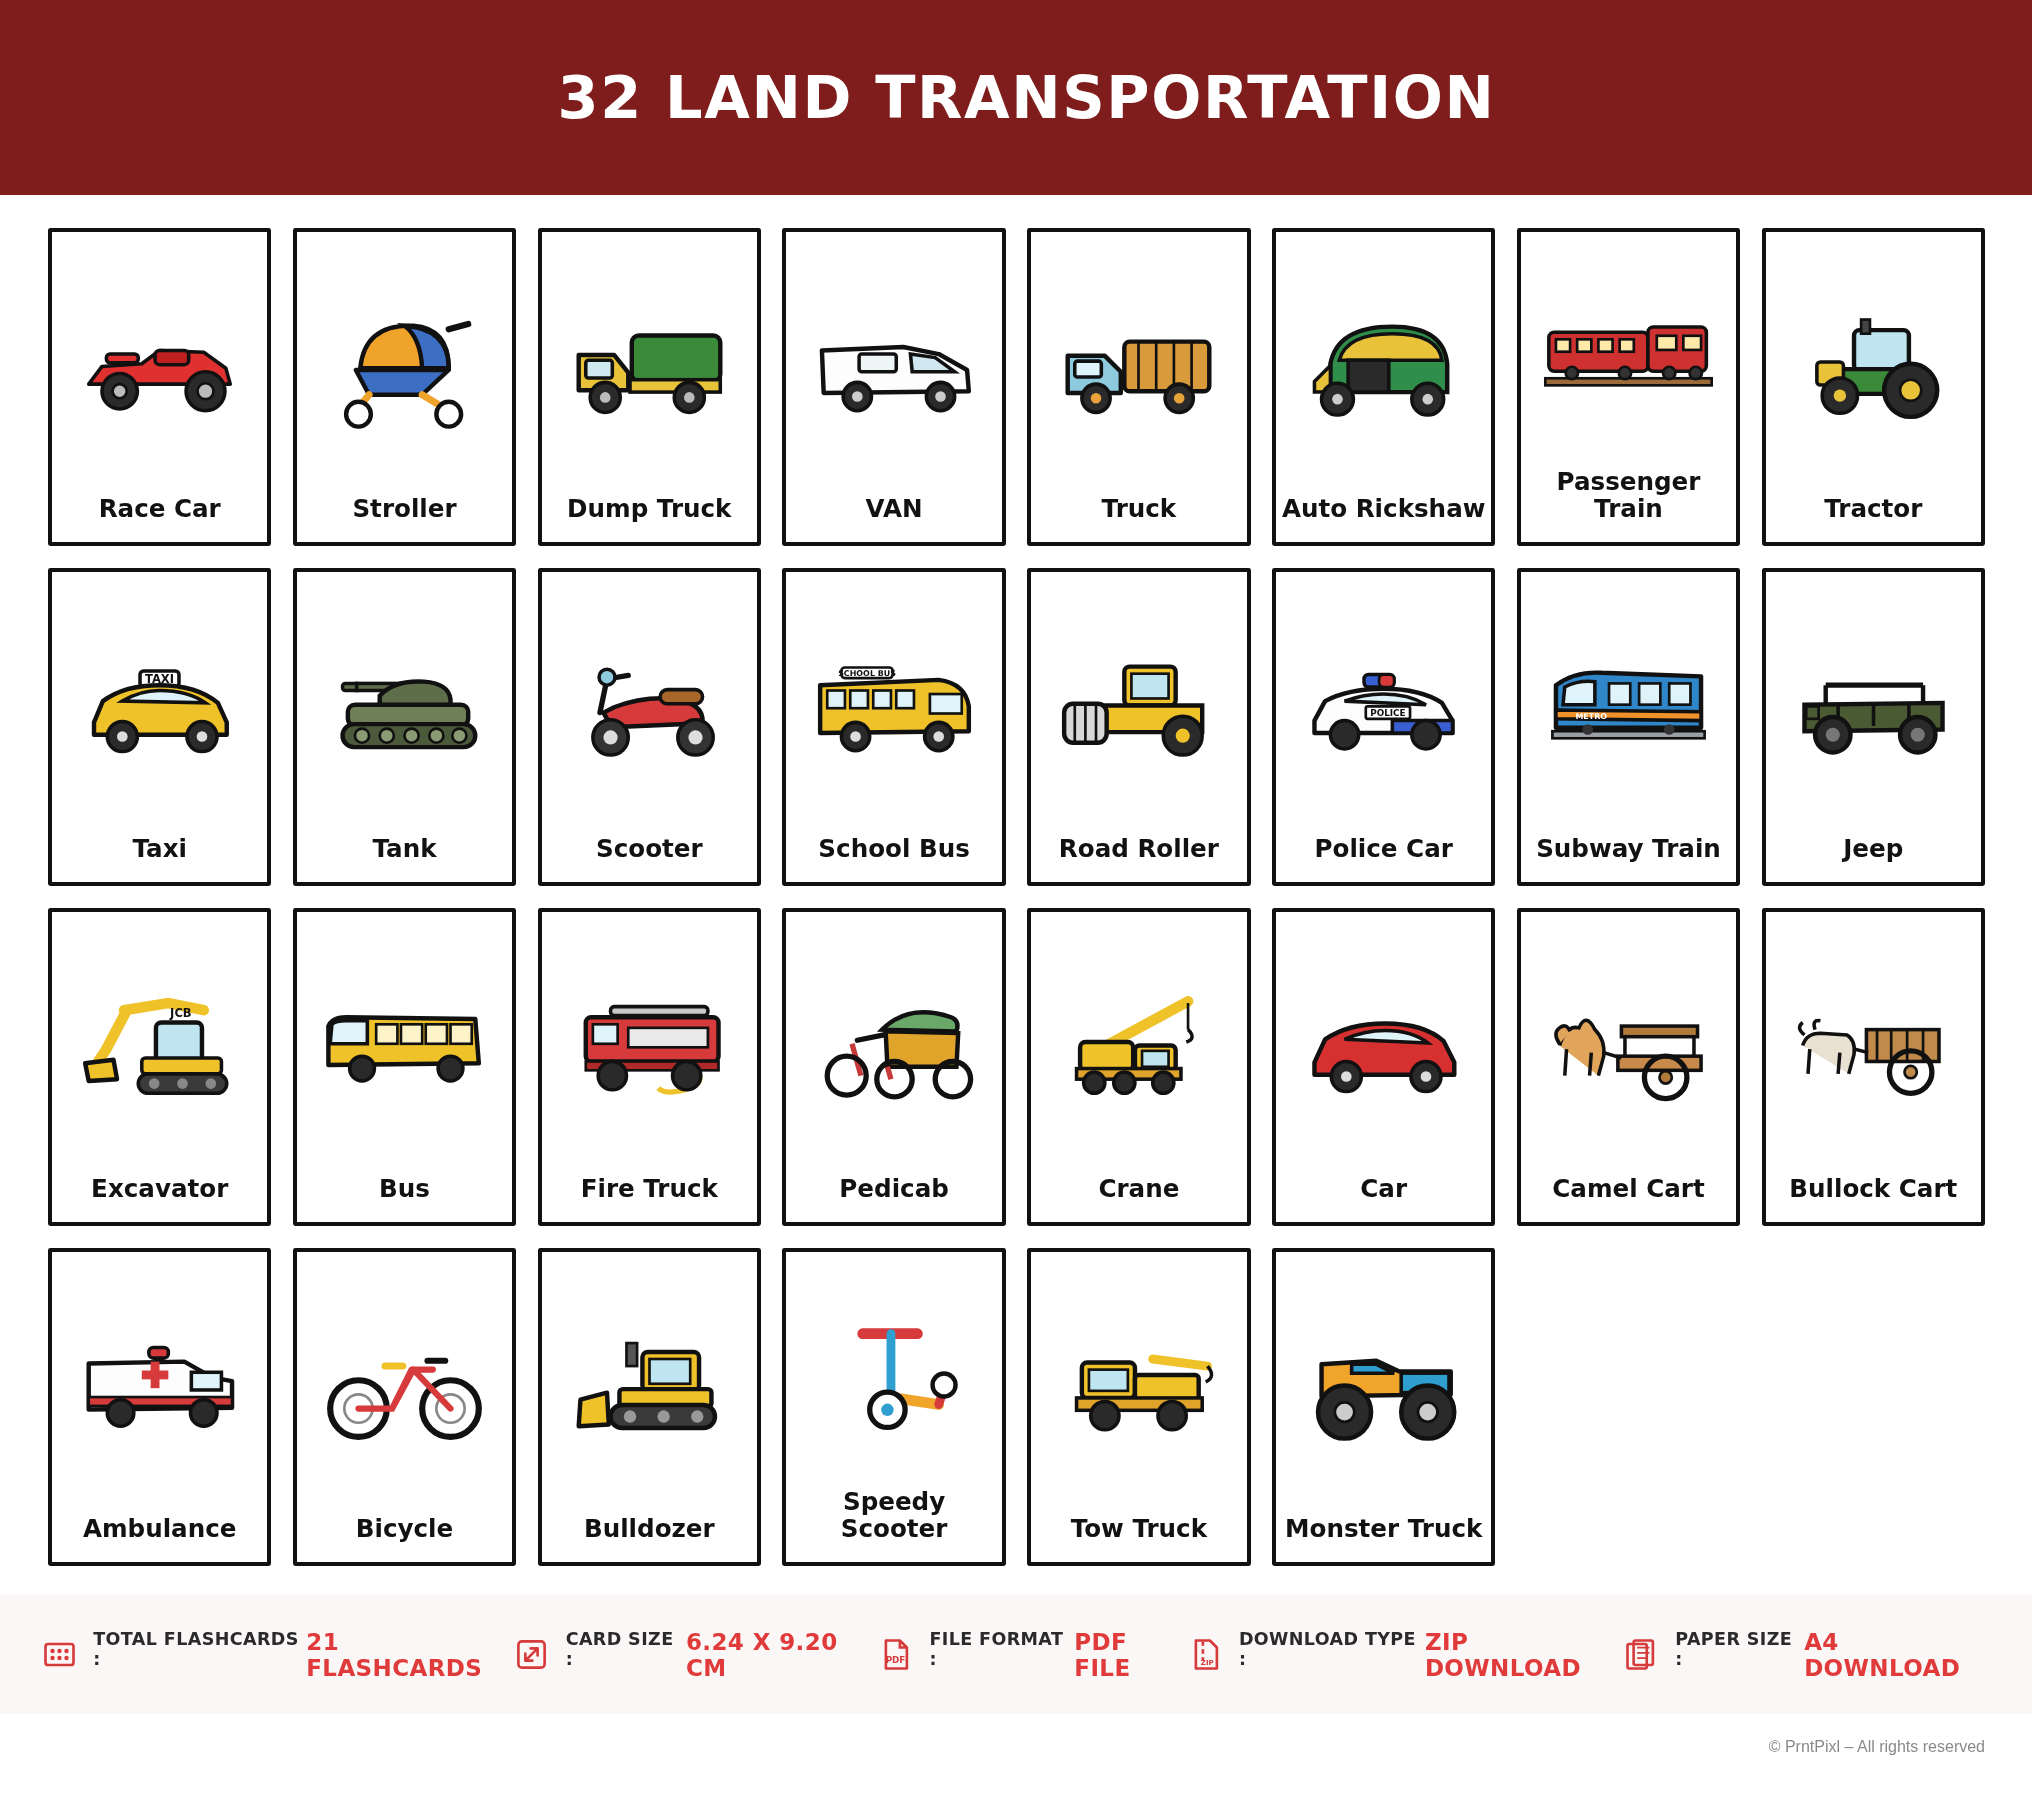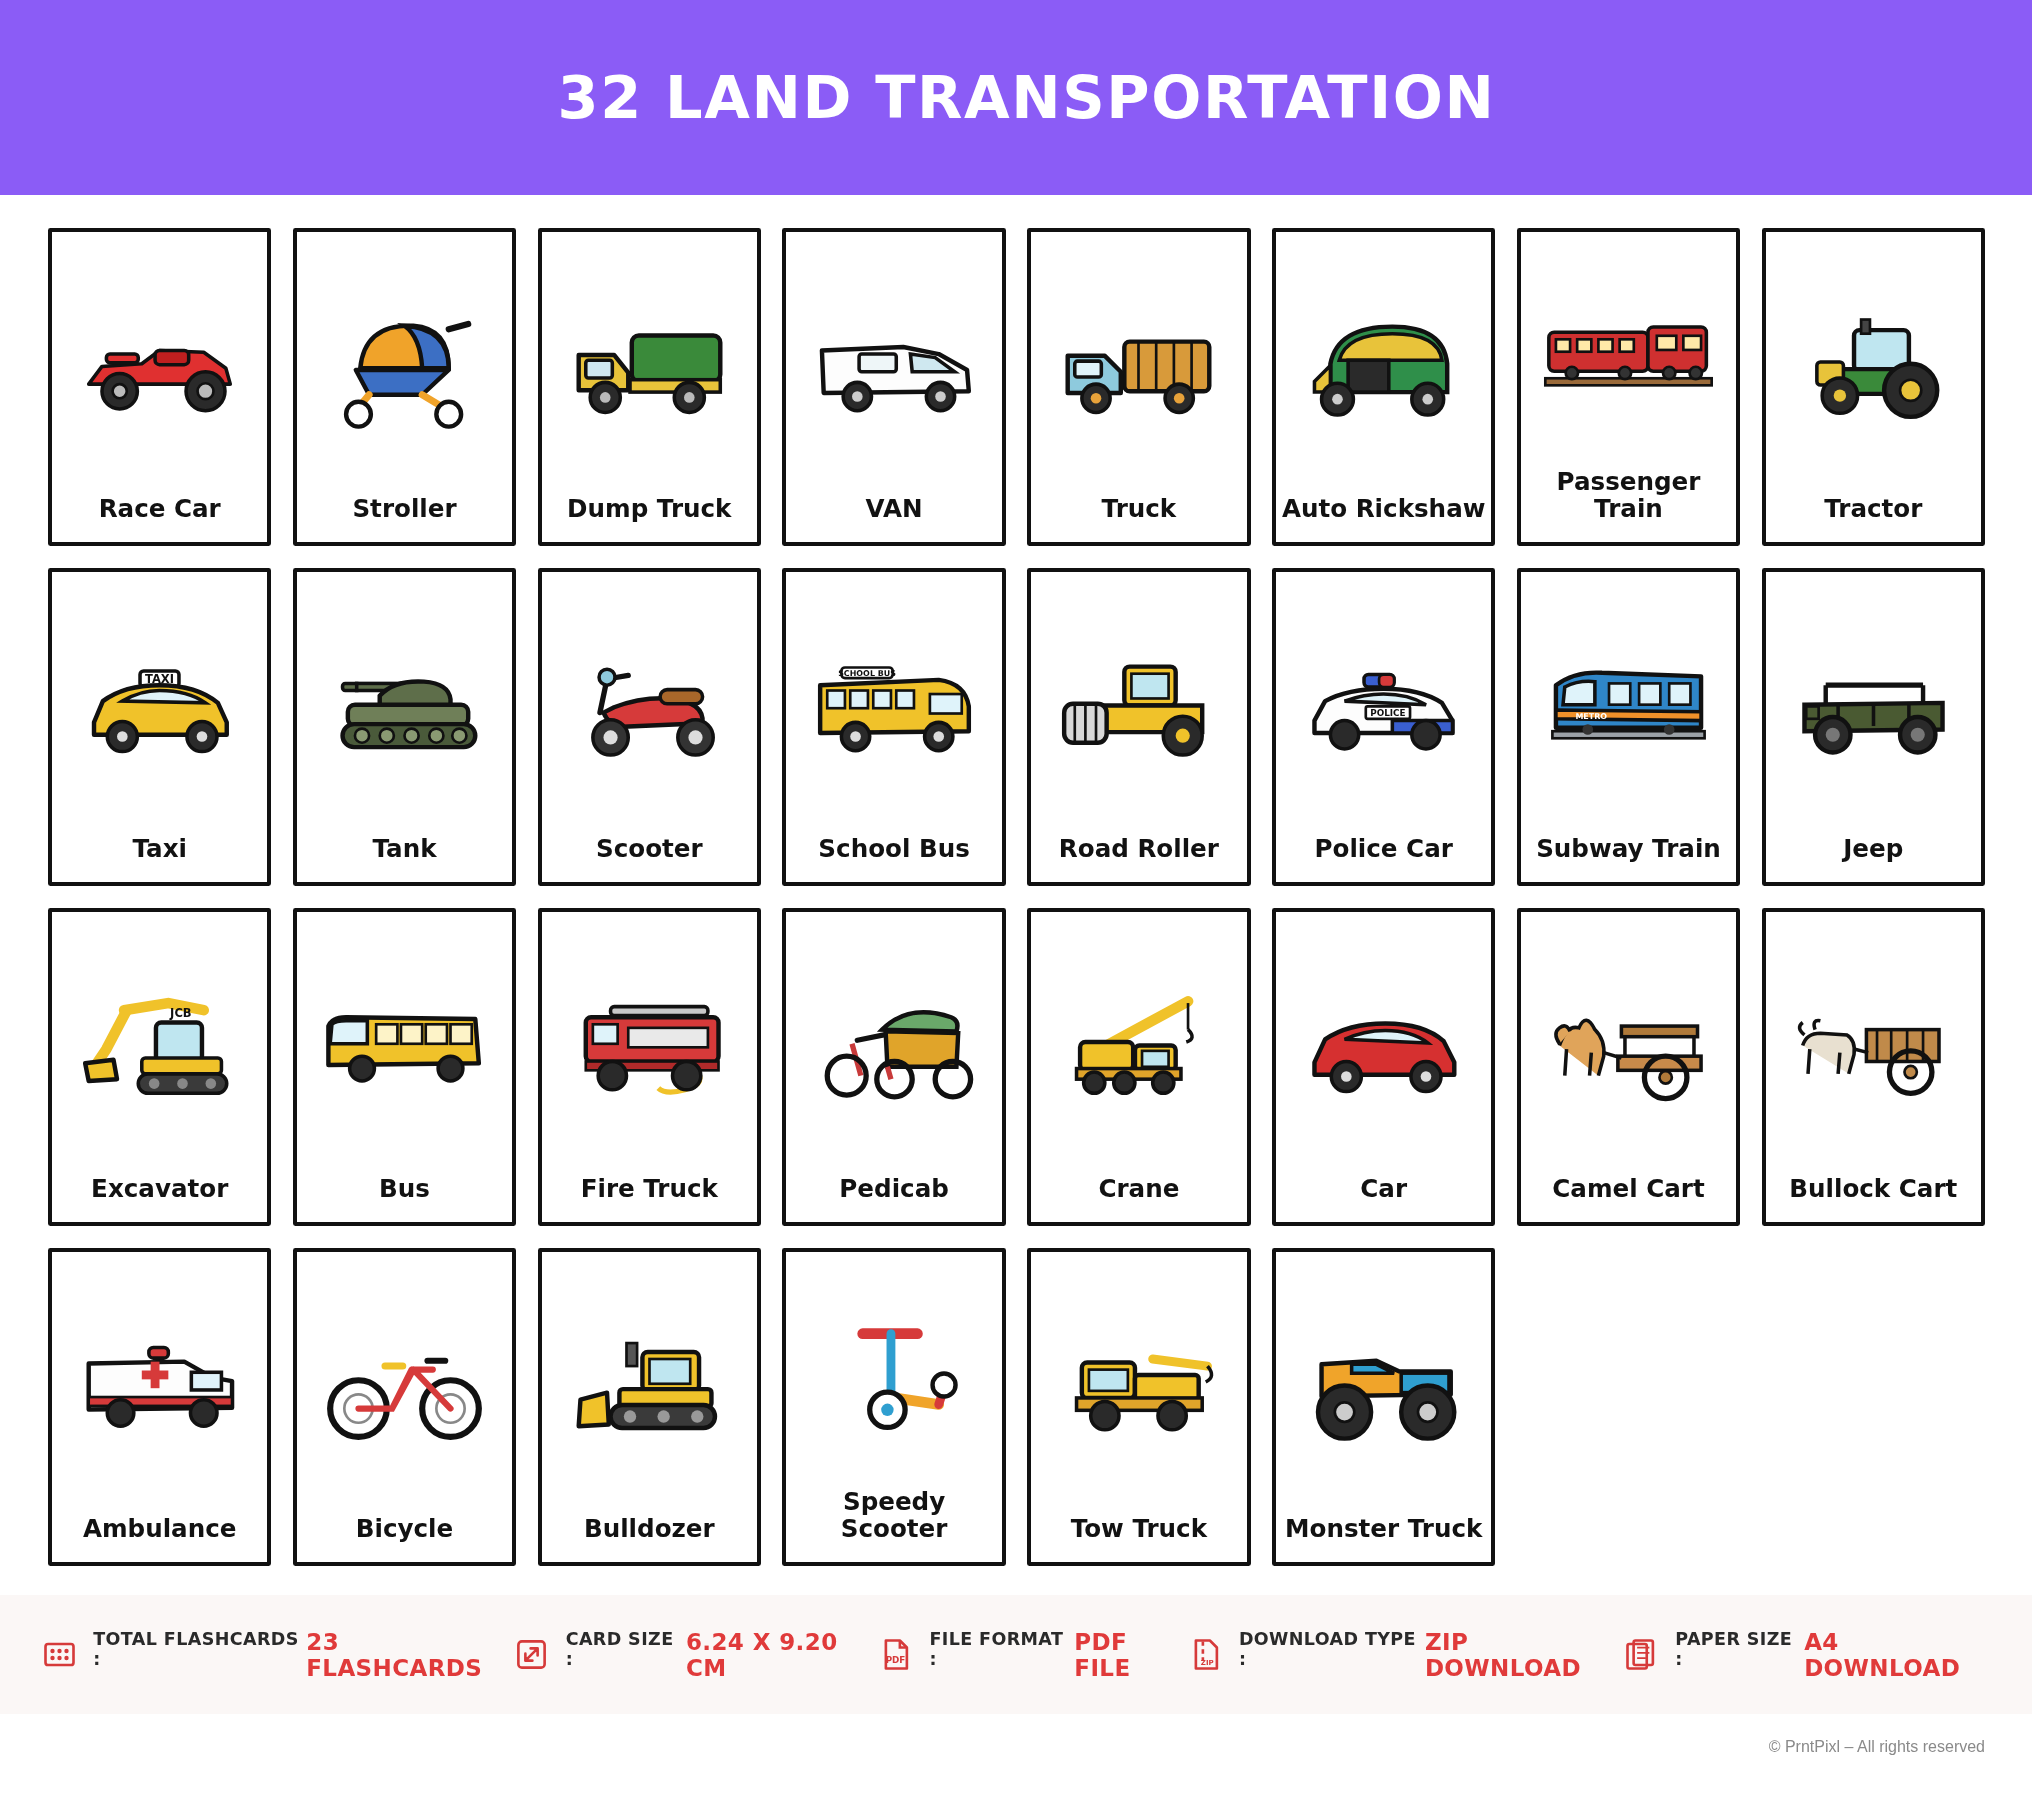--- a/index.html
+++ b/index.html
@@ -13,21 +13,21 @@
     position: relative;
     width: 2033px; height: 1818px;
     background: #ffffff;
     overflow: hidden;
   }
 
   
   .header {
     width: 100%;
     height: 195px;
-    background: #8b5cf6;
+    background: #7f1d1d;
     display: flex;
     align-items: center;
     justify-content: center;
     padding-left: 20px;
   }
   .header-title {
     color: #ffffff;
     font-size: 59px;
     font-weight: bold;
     letter-spacing: 1.6px;
@@ -620,21 +620,21 @@
           <circle cx="12" cy="16" r="2.5" fill="#d63a3a"></circle>
             <circle cx="20" cy="16" r="2.5" fill="#d63a3a"></circle>
             <circle cx="28" cy="16" r="2.5" fill="#d63a3a"></circle>
           <circle cx="12" cy="24" r="2.5" fill="#d63a3a"></circle>
             <circle cx="20" cy="24" r="2.5" fill="#d63a3a"></circle>
             <circle cx="28" cy="24" r="2.5" fill="#d63a3a"></circle>
         </svg>
       </div>
       <div class="foot-text">
         <div class="foot-key">TOTAL FLASHCARDS :</div>
-        <div class="foot-val">23 FLASHCARDS</div>
+        <div class="foot-val">21 FLASHCARDS</div>
       </div>
     </div>
 
     <div class="foot-item">
       <div class="foot-icon">
         <svg viewBox="0 0 40 40" width="35" height="35">
           <rect x="5" y="5" width="30" height="30" rx="4" fill="none" stroke="#d63a3a" stroke-width="3"></rect>
           <path d="M27 13 L13 27 M13 19 L13 27 L21 27 M27 21 L27 13 L19 13" fill="none" stroke="#d63a3a" stroke-width="3" stroke-linecap="round" stroke-linejoin="round"></path>
         </svg>
       </div>

